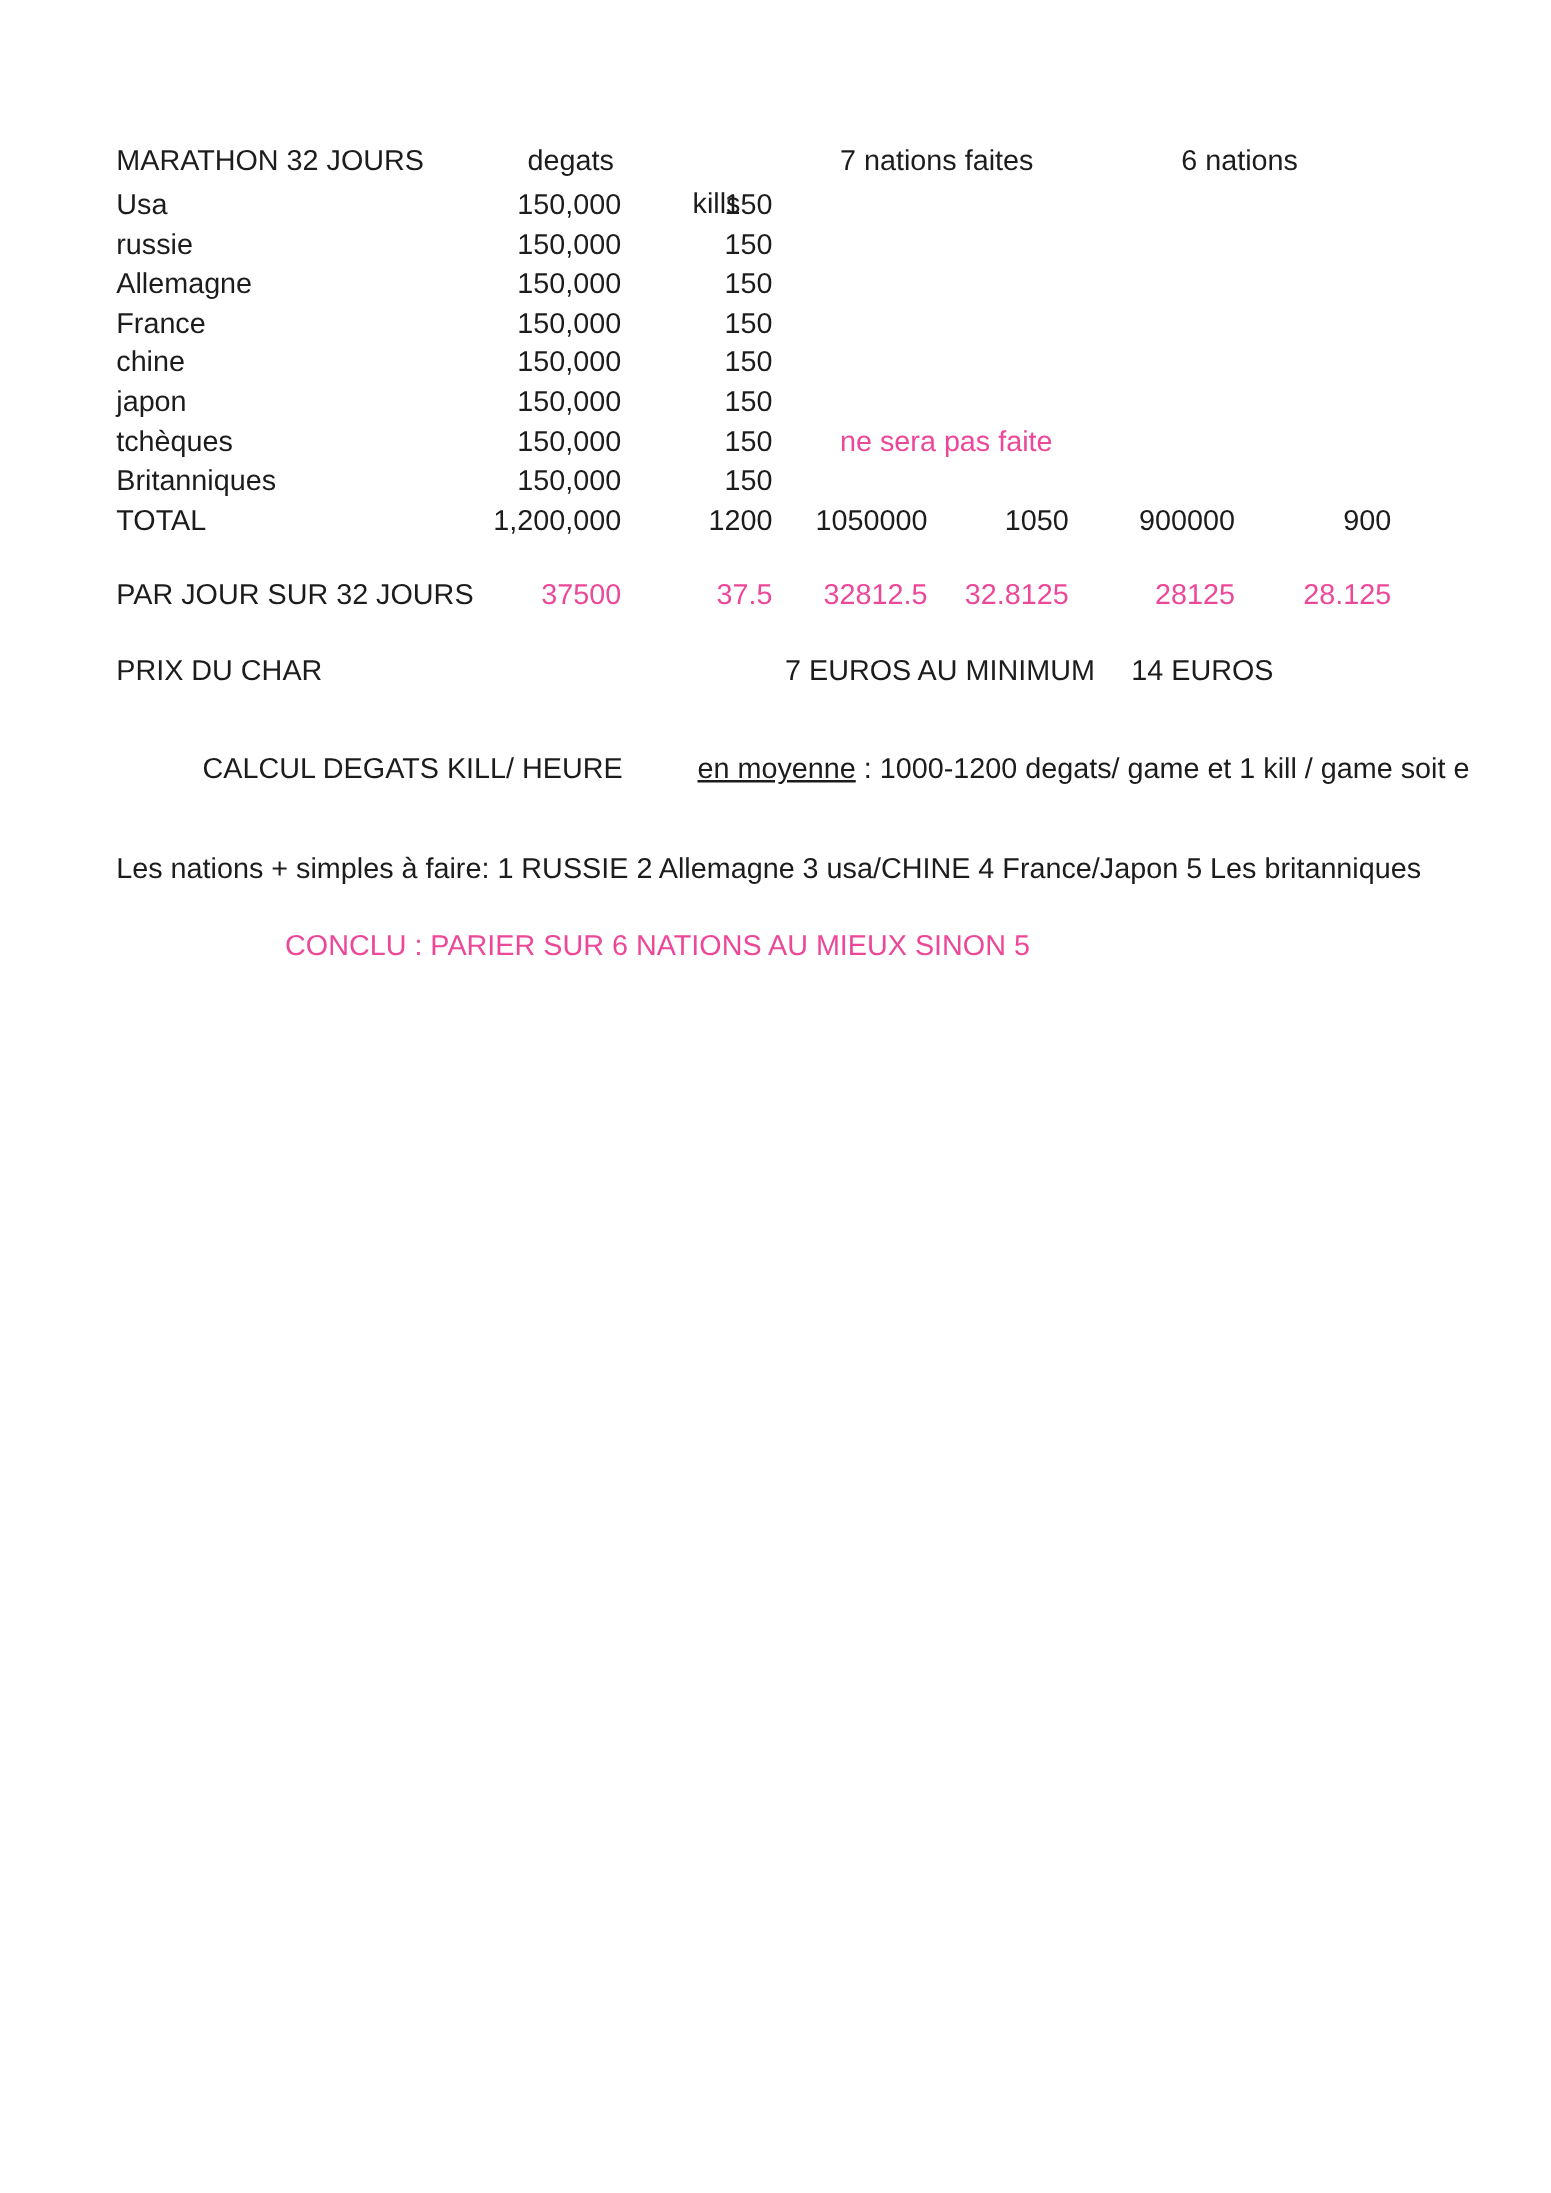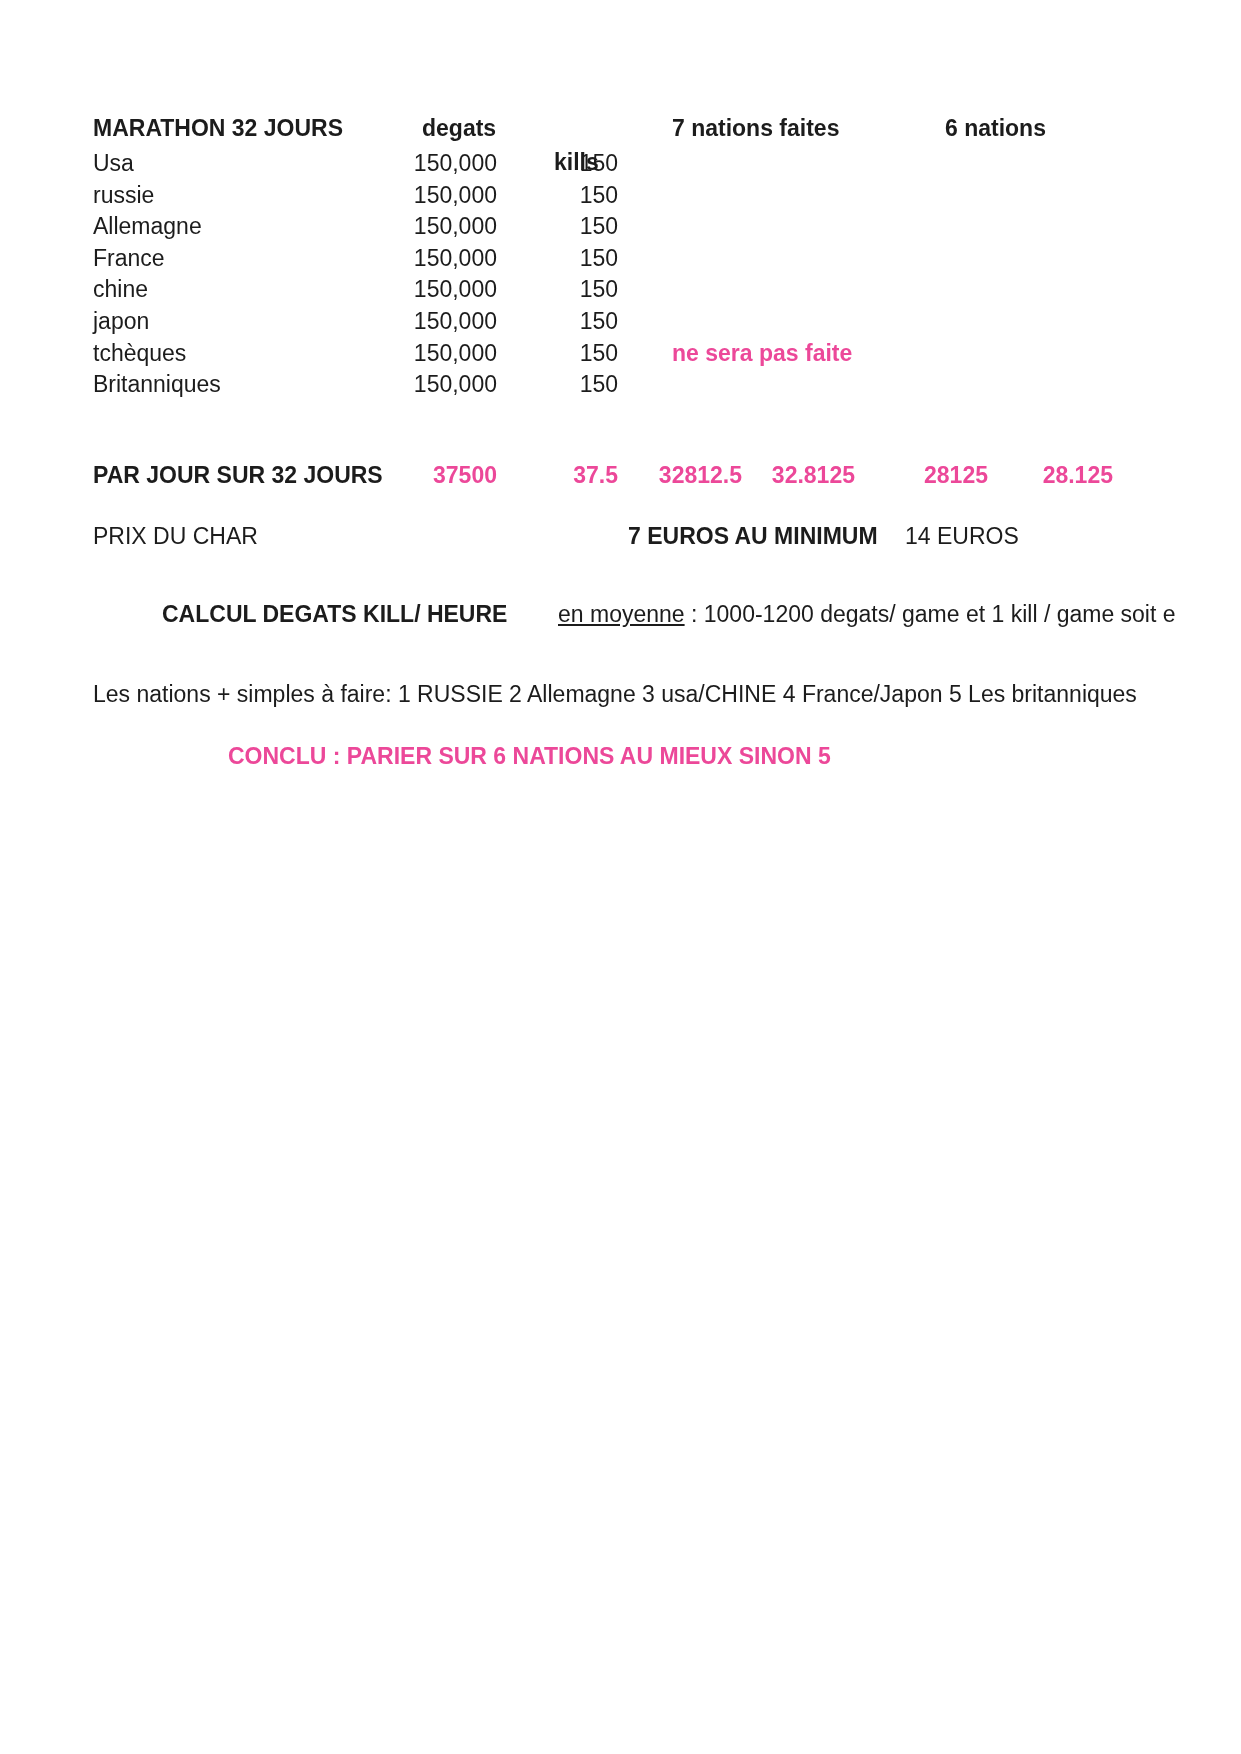--- a/index.html
+++ b/index.html
@@ -7,21 +7,21 @@
     position:relative;
     width:1241px; height:1754px;
     background:#ffffff;
     font-family:"Liberation Sans", sans-serif;
     font-size:23px;
     color:#1c1c1c;
     overflow:hidden;
   }
   .row { position:absolute; left:0; width:1241px; height:31px; line-height:31px; white-space:nowrap; }
   .cell { position:absolute; top:0; height:31px; }
-  .b { font-weight:bold; }
+  .b { font-weight:normal; }
   .red { color:#ec4899; }
   .u { text-decoration:underline; }
 
   
   .c-label { left:93px; }
   
   .c-b { left:297px; width:200px; text-align:right; }
   .c-c { left:418px; width:200px; text-align:right; }
   .c-d { left:542px; width:200px; text-align:right; }
   .c-e { left:655px; width:200px; text-align:right; }
@@ -91,20 +91,29 @@
     <span class="cell c-b">150,000</span>
     <span class="cell c-c">150</span>
     <span class="cell c-note b red">ne sera pas faite</span>
   </div>
   <div class="row" style="top:369px">
     <span class="cell c-label">Britanniques</span>
     <span class="cell c-b">150,000</span>
     <span class="cell c-c">150</span>
   </div>
 
+  <div class="row b" style="top:401px">
+    <span class="cell c-label">TOTAL</span>
+    <span class="cell c-b">1,200,000</span>
+    <span class="cell c-c">1200</span>
+    <span class="cell c-d">1050000</span>
+    <span class="cell c-e">1050</span>
+    <span class="cell c-f">900000</span>
+    <span class="cell c-g">900</span>
+  </div>
 
   <div class="row b" style="top:460px">
     <span class="cell c-label">PAR JOUR SUR 32 JOURS</span>
     <span class="cell c-b red">37500</span>
     <span class="cell c-c red">37.5</span>
     <span class="cell c-d red">32812.5</span>
     <span class="cell c-e red">32.8125</span>
     <span class="cell c-f red">28125</span>
     <span class="cell c-g red">28.125</span>
   </div>

